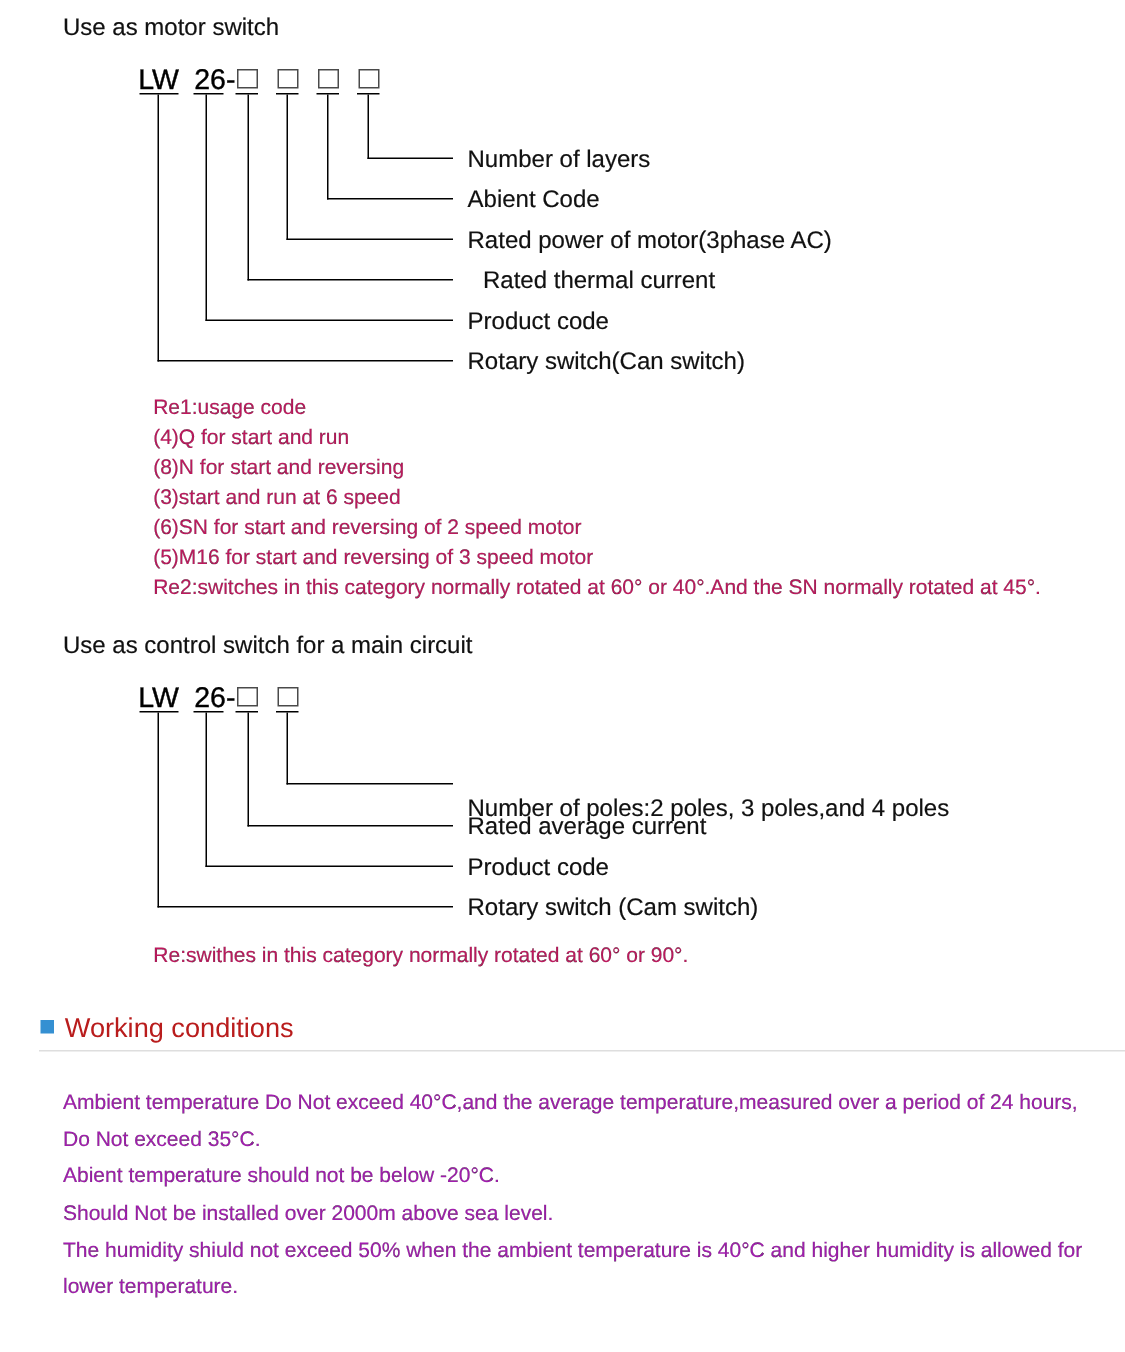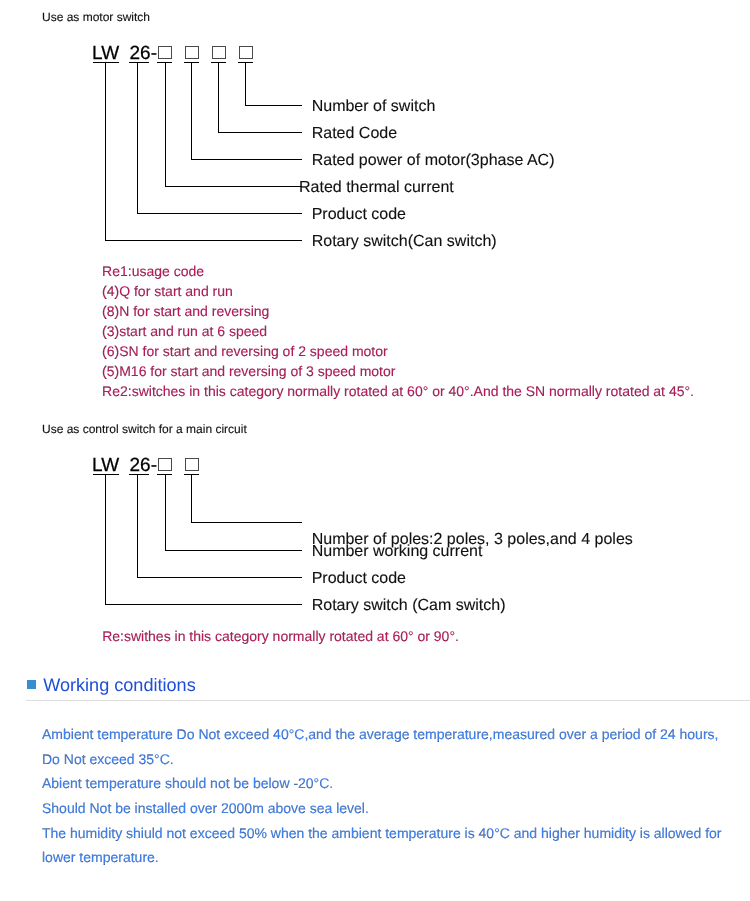--- a/index.html
+++ b/index.html
@@ -3,28 +3,28 @@
 <meta charset="utf-8">
 <style>
   html,body{margin:0;padding:0;background:#ffffff;}
   body{width:750px;height:901px;position:relative;overflow:hidden;
        font-family:"Liberation Sans",sans-serif;color:#111;
        -webkit-font-smoothing:antialiased;text-rendering:geometricPrecision;}
   .abs{position:absolute;white-space:nowrap;}
   .hline{position:absolute;background:#000;height:1px;}
   .vline{position:absolute;background:#000;width:1px;}
   .ulline{position:absolute;background:#000;height:1.3px;}
-  .heading{font-size:12px;line-height:1;color:#111;-webkit-text-stroke:0.12px #111;}
+  .heading{font-size:16px;line-height:1;color:#111;-webkit-text-stroke:0.12px #111;}
   .codetxt{font-size:19px;line-height:1;color:#000;-webkit-text-stroke:0.25px #000;}
   .cbox{width:13.8px;height:13.6px;border:1.2px solid #4a4a4a;box-sizing:border-box;}
   .calloutlbl{font-size:16px;line-height:1;color:#111;-webkit-text-stroke:0.12px #111;}
   .note{font-size:14px;line-height:1;color:#be185d;-webkit-text-stroke:0.1px #111;}
-  .para{font-size:14px;line-height:1;color:#3b82f6;-webkit-text-stroke:0.1px #111;}
+  .para{font-size:14px;line-height:1;color:#a21caf;-webkit-text-stroke:0.1px #111;}
   .bullet{width:9px;height:9px;background:#3590d2;}
-  .sectitle{font-size:18.1px;line-height:1;color:#1d4ed8;}
+  .sectitle{font-size:18.1px;line-height:1;color:#b91c1c;}
   .hrule{position:absolute;height:1px;background:#dedede;}
 </style>
 </head>
 <body>
 
 <section class="block">
   <div class="abs heading" style="left:42px;top:10.8px">Use as motor switch</div>
   <div class="code-row">
     <div class="abs codetxt" style="left:92.1px;top:44.2px">LW</div>
     <div class="abs codetxt" style="left:129.5px;top:44.2px">26-</div>
@@ -47,24 +47,24 @@
     <div class="vline" style="left:165.2px;top:63.0px;height:124.2px"></div>
     <div class="hline" style="left:165.2px;top:186.2px;width:137.3px"></div>
     <div class="vline" style="left:191.2px;top:63.0px;height:97.2px"></div>
     <div class="hline" style="left:191.2px;top:159.2px;width:111.3px"></div>
     <div class="vline" style="left:218.2px;top:63.0px;height:70.2px"></div>
     <div class="hline" style="left:218.2px;top:132.2px;width:84.3px"></div>
     <div class="vline" style="left:245.2px;top:63.0px;height:43.2px"></div>
     <div class="hline" style="left:245.2px;top:105.2px;width:57.3px"></div>
   </div>
   <div class="callouts">
-    <div class="abs calloutlbl" style="left:311.7px;top:99.2px">Number of switch</div>
-    <div class="abs calloutlbl" style="left:311.7px;top:126.2px">Rated Code</div>
+    <div class="abs calloutlbl" style="left:311.7px;top:99.2px">Number of layers</div>
+    <div class="abs calloutlbl" style="left:311.7px;top:126.2px">Abient Code</div>
     <div class="abs calloutlbl" style="left:311.7px;top:153.2px">Rated power of motor(3phase AC)</div>
-    <div class="abs calloutlbl" style="left:299px;top:180.2px">Rated thermal current</div>
+    <div class="abs calloutlbl" style="left:322px;top:180.2px">Rated thermal current</div>
     <div class="abs calloutlbl" style="left:311.7px;top:207.2px">Product code</div>
     <div class="abs calloutlbl" style="left:311.7px;top:234.2px">Rotary switch(Can switch)</div>
   </div>
   <div class="notes">
     <div class="abs note" style="left:102.1px;top:264.0px">Re1:usage code</div>
     <div class="abs note" style="left:102.1px;top:284.0px">(4)Q for start and run</div>
     <div class="abs note" style="left:102.1px;top:304.0px">(8)N for start and reversing</div>
     <div class="abs note" style="left:102.1px;top:324.0px">(3)start and run at 6 speed</div>
     <div class="abs note" style="left:102.1px;top:344.0px">(6)SN for start and reversing of 2 speed motor</div>
     <div class="abs note" style="left:102.1px;top:364.0px">(5)M16 for start and reversing of 3 speed motor</div>
@@ -89,21 +89,21 @@
     <div class="hline" style="left:105.2px;top:604.2px;width:197.3px"></div>
     <div class="vline" style="left:137.2px;top:475.0px;height:102.9px"></div>
     <div class="hline" style="left:137.2px;top:576.9px;width:165.3px"></div>
     <div class="vline" style="left:165.2px;top:475.0px;height:75.6px"></div>
     <div class="hline" style="left:165.2px;top:549.6px;width:137.3px"></div>
     <div class="vline" style="left:191.2px;top:475.0px;height:48.3px"></div>
     <div class="hline" style="left:191.2px;top:522.3px;width:111.3px"></div>
   </div>
   <div class="callouts">
     <div class="abs calloutlbl" style="left:311.7px;top:532px">Number of poles:2 poles, 3 poles,and 4 poles</div>
-    <div class="abs calloutlbl" style="left:311.7px;top:543.6px">Number working current</div>
+    <div class="abs calloutlbl" style="left:311.7px;top:543.6px">Rated average current</div>
     <div class="abs calloutlbl" style="left:311.7px;top:570.9px">Product code</div>
     <div class="abs calloutlbl" style="left:311.7px;top:598.2px">Rotary switch (Cam switch)</div>
   </div>
   <div class="notes">
     <div class="abs note" style="left:102.2px;top:629.4px">Re:swithes in this category normally rotated at 60° or 90°.</div>
   </div>
 </section>
 
 <section class="block">
   <div class="abs bullet" style="left:27px;top:679.8px"></div>

